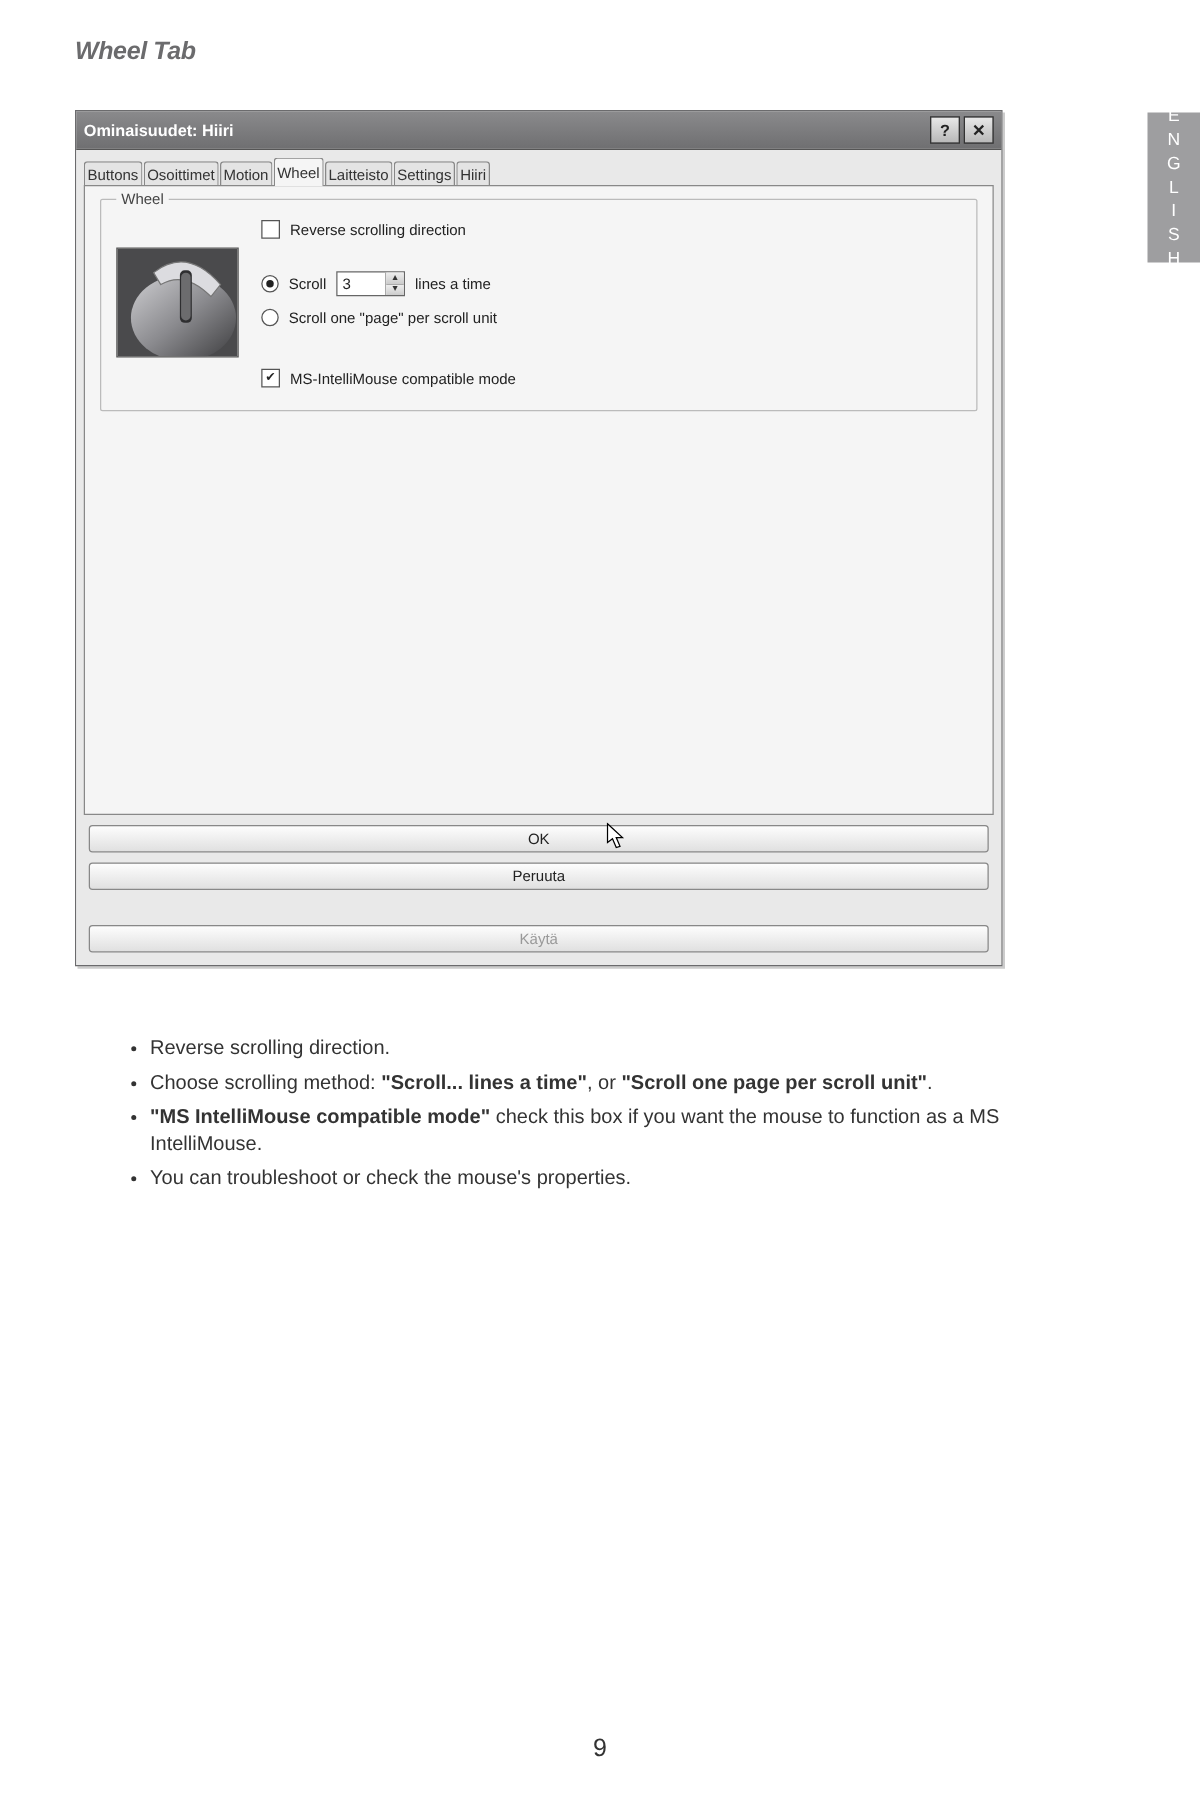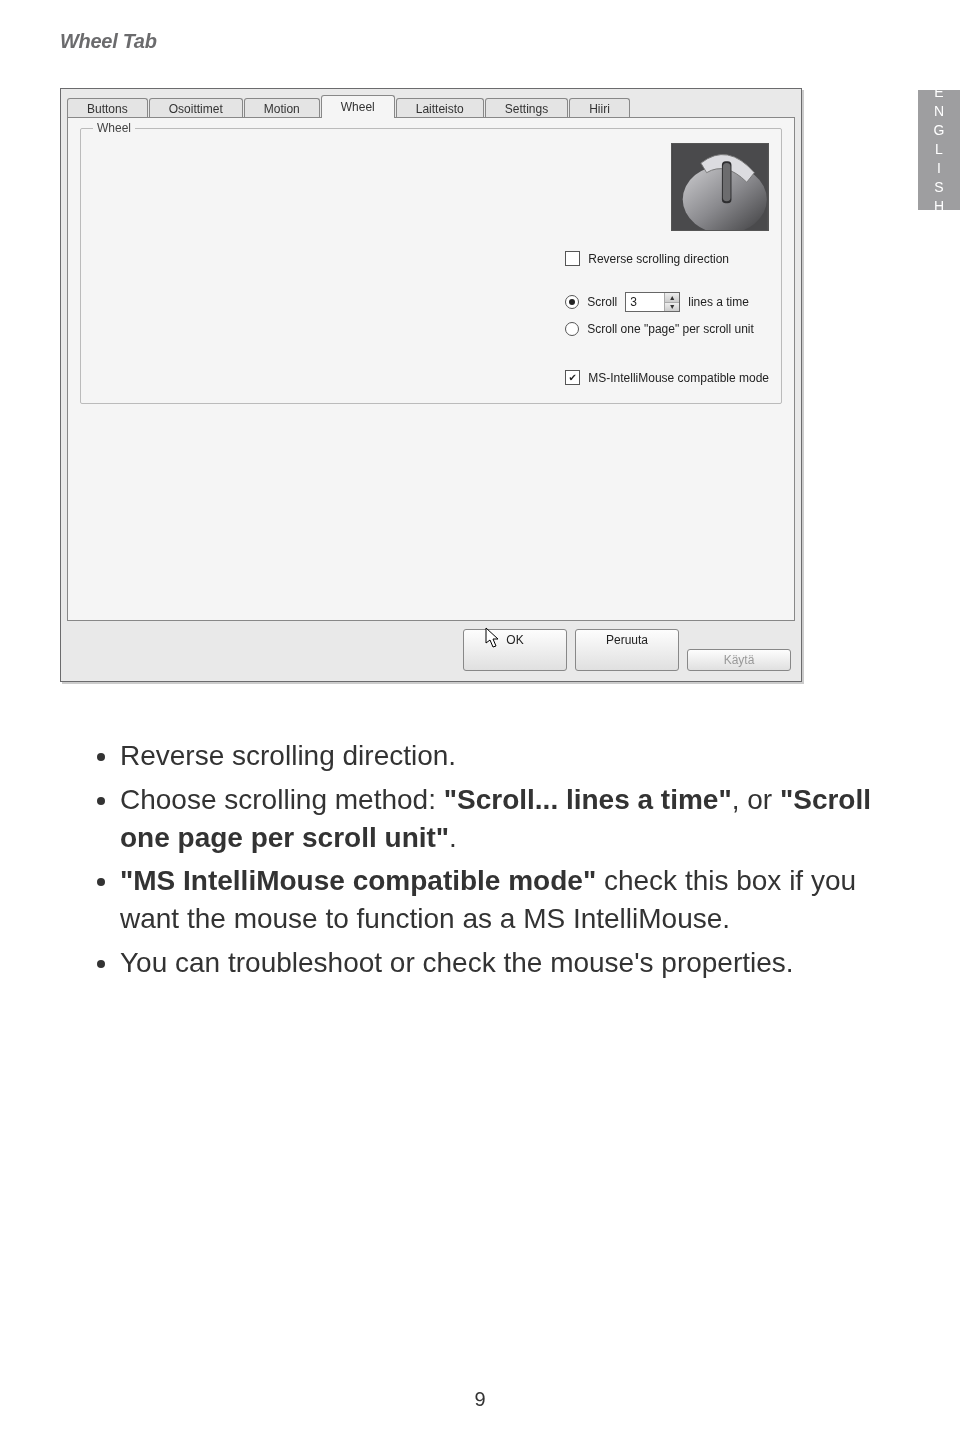--- a/index.html
+++ b/index.html
@@ -72,21 +72,21 @@
     display: flex; align-items: center; justify-content: center;
     font-size: 13px; color: #222; font-weight: bold; line-height: 1;
   }
   .dialog-body {
     background: #e9e9e9;
     padding: 6px;
   }
   .tabs { display: flex; align-items: flex-end; gap: 0; margin-bottom: -1px; }
   .tab {
     font-size: 12px;
-    padding: 3px 19px;
+    padding: 3px 2px;
     border: 1px solid #888;
     border-bottom: none;
     background: #e4e4e4;
     border-top-left-radius: 3px;
     border-top-right-radius: 3px;
     margin-right: 1px;
     position: relative;
     top: 1px;
     color: #333;
   }
@@ -115,22 +115,21 @@
     position: absolute;
     top: -8px; left: 12px;
     font-size: 12px;
     background: #f5f5f5;
     padding: 0 4px;
     color: #444;
   }
   .wheel-row {
     display: flex;
     gap: 18px;
-    align-items: flex-end;
-    flex-direction: column;
+    align-items: center;
   }
   .wheel-img {
     width: 96px; height: 86px;
     border: 1px solid #555;
     background: linear-gradient(135deg,#3a3a3a,#6a6a6a);
     position: relative;
     overflow: hidden;
     flex-shrink: 0;
   }
   .wheel-img svg { width: 100%; height: 100%; }
@@ -165,21 +164,21 @@
     background: linear-gradient(#fdfdfd,#e0e0e0); border: 1px solid #888; border-radius: 3px;
     color: #222;
   }
   .btn.disabled { color: #999; margin-top: 20px; }
   .cursor {
     position: absolute; width: 16px; height: 22px; pointer-events: none;
   }
   
   .body-text {
     margin-top: 55px;
-    font-size: 28px;
+    font-size: 16px;
     color: #333;
     line-height: 1.35;
   }
   .body-text ul { padding-left: 60px; margin: 0; }
   .body-text li { margin-bottom: 6px; }
   .body-text b { font-weight: bold; }
   .body-text .q { }
   .heading2 {
     font-size: 30px;
     font-weight: bold;
@@ -207,20 +206,27 @@
 <body>
 
 <div class="page">
   <div class="lang-tab">
       <span>ENGLISH</span>
     </div>
 
   <div class="heading">Wheel Tab</div>
 
   <div class="dialog-outer">
+    <div class="titlebar">
+      <span>Ominaisuudet: Hiiri</span>
+      <div class="tbtns">
+        <div class="tbtn">?</div>
+        <div class="tbtn">✕</div>
+      </div>
+    </div>
     <div class="dialog-body">
       <div class="tabs">
         <div class="tab">Buttons</div>
         <div class="tab">Osoittimet</div>
         <div class="tab">Motion</div>
         <div class="tab active">Wheel</div>
         <div class="tab">Laitteisto</div>
         <div class="tab">Settings</div>
         <div class="tab">Hiiri</div>
       </div>
@@ -270,21 +276,21 @@
               </div>
               <div style="height:14px"></div>
               <div class="opt-line">
                 <span class="checkbox">✔</span>
                 <span>MS-IntelliMouse compatible mode</span>
               </div>
             </div>
           </div>
         </div>
       </div>
-      <div class="btn-row" style="position:relative;">
+      <div class="btn-row" style="position:relative;flex-direction:column;">
         <div class="btn">OK</div>
         <div class="btn">Peruuta</div>
         <div class="btn disabled">Käytä</div>
         <svg class="cursor" style="left:418px; top:6px;" viewBox="0 0 16 22">
           <path d="M1 1 L1 16 L5 13 L8 20 L11 19 L8 12 L13 12 Z" fill="#fff" stroke="#000" stroke-width="1"></path>
         </svg>
       </div>
     </div>
   </div>
 

